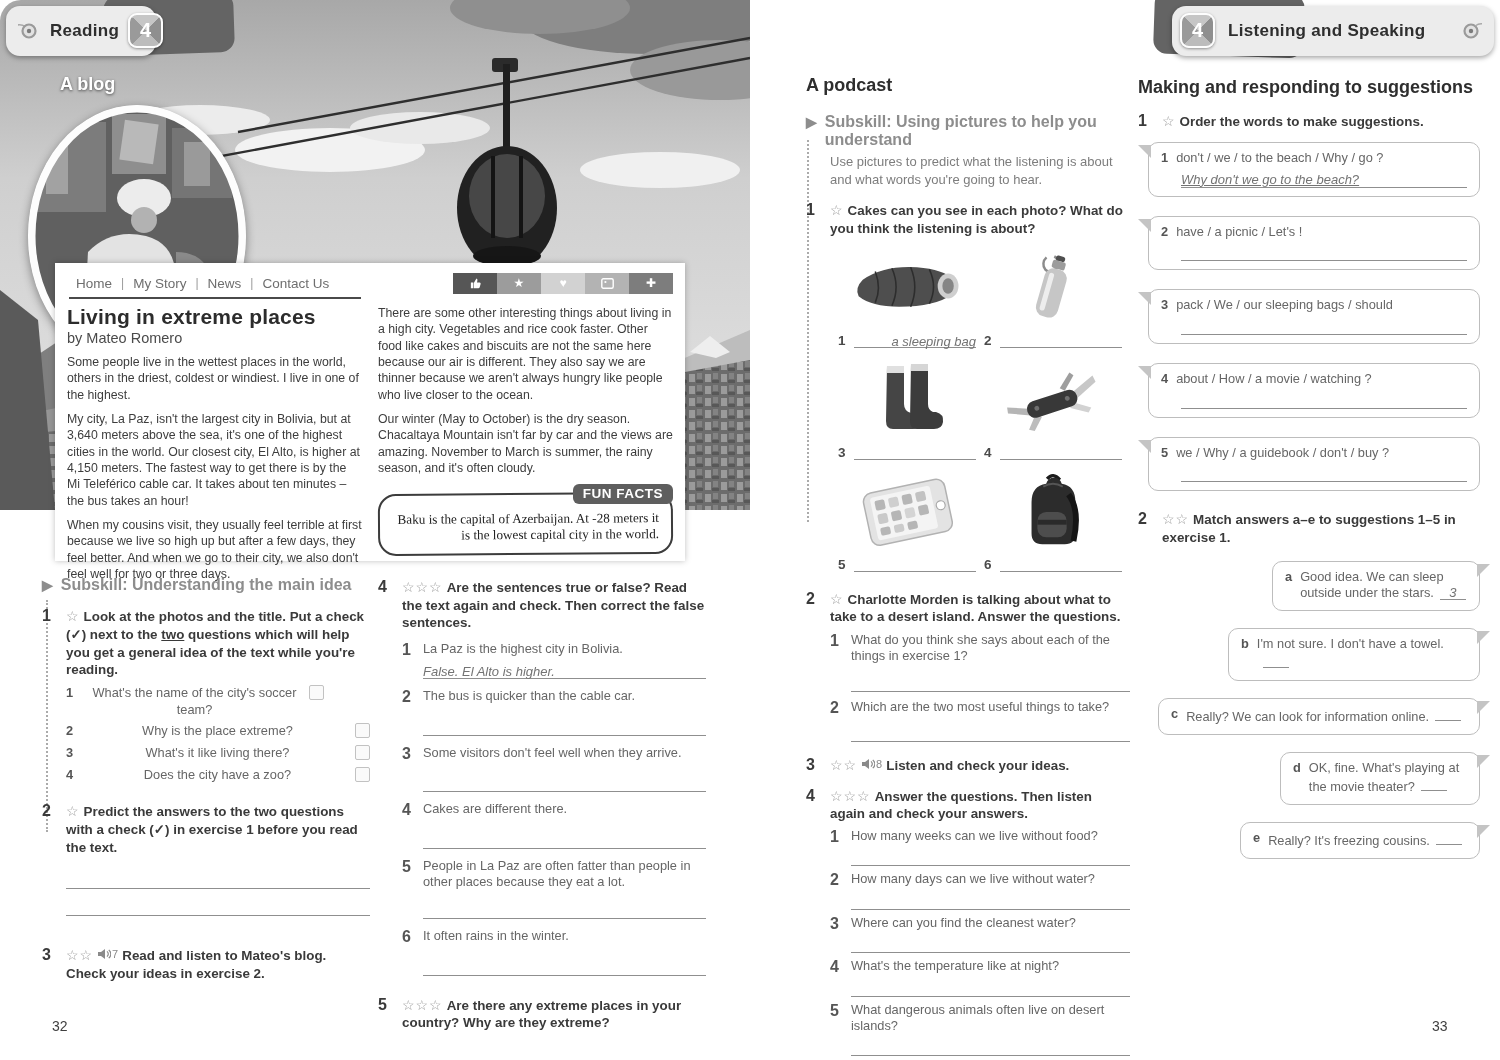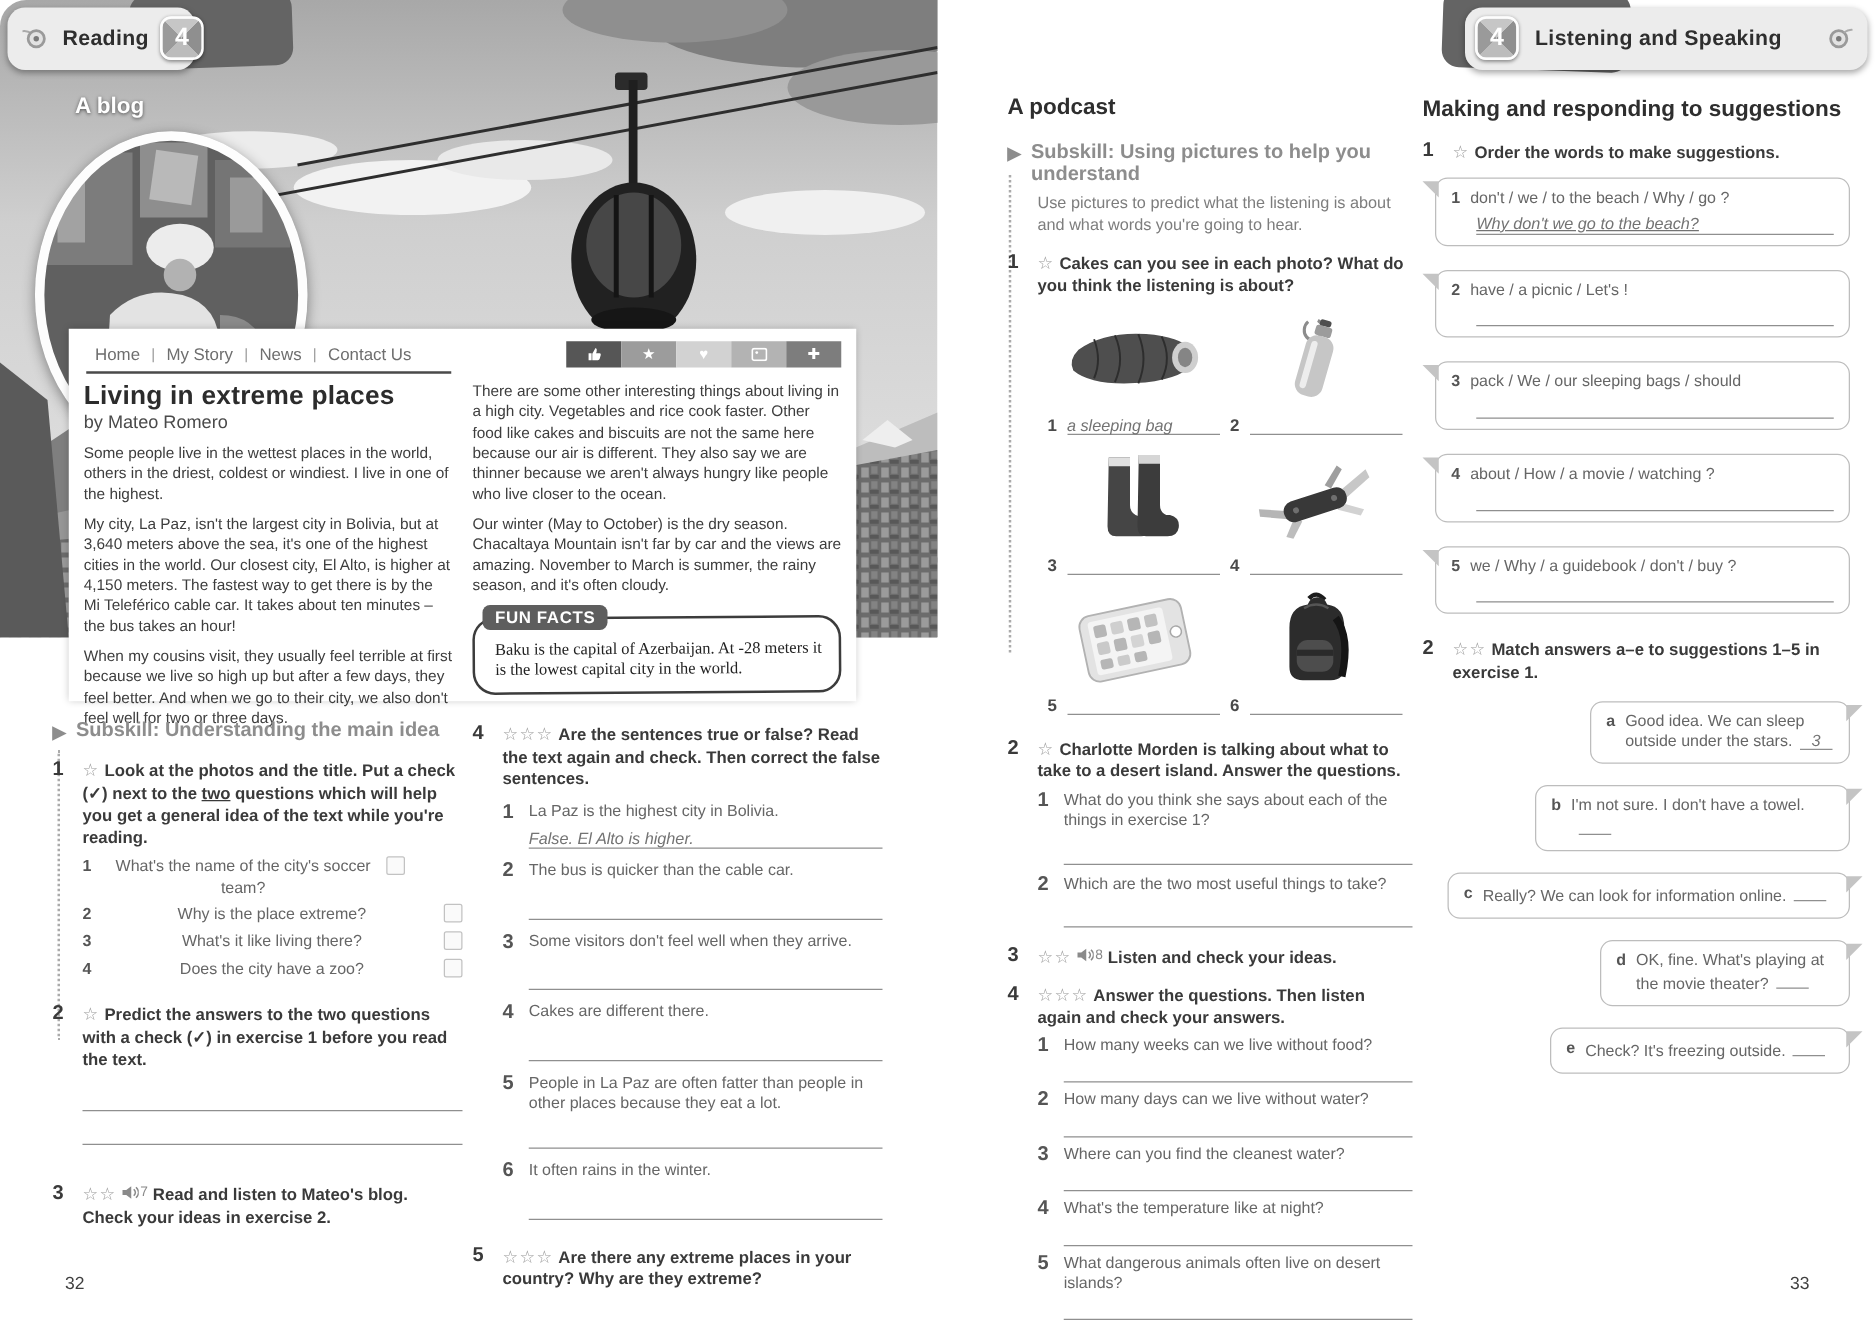--- a/index.html
+++ b/index.html
@@ -39,21 +39,21 @@
   .social { margin-left:auto; display:flex; }
   .social-btn { width:44px; height:21px; display:flex; align-items:center; justify-content:center; color:#fff; font-size:12px; cursor:pointer; }
   .sb-1 { background:#565656; } .sb-2 { background:#9c9c9c; } .sb-3 { background:#d2d2d2; }
   .sb-4 { background:#b3b3b3; } .sb-5 { background:#7d7d7d; }
   .nav-rule { width:292px; border-bottom:2px solid #4a4a4a; margin:2px 0 6px 2px; }
   .blog-cols { display:flex; gap:16px; }
   .bcol { width:50%; }
   .blog-title { font-size:21px; font-weight:bold; color:#2c2c2c; letter-spacing:.2px; }
   .blog-byline { font-size:14.5px; color:#4a4a4a; margin:1px 0 8px 0; }
   .blog-p { font-size:12.3px; line-height:1.33; color:#3d3d3d; margin-bottom:8px; }
-  .funfacts { position:relative; margin-top:4px; }
+  .funfacts { position:relative; margin-top:4px;text-align:right; }
   .ff-label { display:inline-block; position:relative; z-index:2; margin-left:8px; background:#5e5e5e; color:#fff; font-weight:bold; font-size:13.5px; letter-spacing:.5px; padding:2px 10px 3px; border-radius:6px; }
   .ff-box { margin-top:-11px; border:2px solid #3c3c3c; border-radius:18px; padding:16px 12px 10px 16px; font-family:"Liberation Serif", serif; font-size:13.2px; color:#222; transform:rotate(-.4deg); }
 
   
   .colblock { position:absolute; }
   .dotline { position:absolute; width:0; border-left:2px dotted #ababab; }
   .dot-left  { left:46px;  top:600px; height:232px; }
   .dot-right { left:807px; top:140px; height:382px; }
   .subskill-title { display:flex; gap:8px; font-size:16px; font-weight:bold; color:#8d8d8d; line-height:1.15; }
   .subskill-arrow { color:#8d8d8d; font-size:14px; line-height:1.3; }
@@ -77,21 +77,21 @@
   .qa-q { font-size:12.8px; color:#666; line-height:1.28; }
   .qa-line { margin-top:5px; }
   .pagenum { position:absolute; font-size:14px; color:#3f3f3f; }
 
   
   .pgrid { display:flex; flex-wrap:wrap; margin:8px 0 0 8px; }
   .pcell { width:50%; padding:2px 8px 10px 0; }
   .pimg { height:78px; display:flex; align-items:center; justify-content:center; }
   .prow { display:flex; align-items:flex-end; gap:8px; margin-top:6px; }
   .p-num { font-size:13.5px; font-weight:bold; color:#4a4a4a; }
-  .p-line { flex:1; border-bottom:1.3px solid #8f8f8f; height:16px; text-align:left; cursor:text; }
+  .p-line { flex:1; border-bottom:1.3px solid #8f8f8f; height:16px; text-align:right; cursor:text; }
 
   
   .bubble { position:relative; background:#fff; border:1.5px solid #bdbdbd; border-radius:10px; padding:7px 12px 8px; }
   .bubble-l { margin:0 0 19px 10px; }
   .bubble-l::before { content:""; position:absolute; left:-11px; top:2px; width:0; height:0; border-top:13px solid #c4c4c4; border-left:13px solid transparent; }
   .bubble-r { margin-bottom:17px; margin-left:auto; }
   .bubble-r::before { content:""; position:absolute; right:-11px; top:2px; width:0; height:0; border-top:13px solid #c4c4c4; border-right:13px solid transparent; }
   .b-row { display:flex; gap:8px; font-size:12.8px; color:#666; line-height:1.3; }
   .b-num { font-weight:bold; color:#555; flex:0 0 auto; }
   .b-line { border-bottom:1.3px solid #8f8f8f; height:18px; margin:3px 0 0 20px; cursor:text; }
@@ -678,20 +678,20 @@
       </div>
       <div class="bubble bubble-r" style="width:200px;">
         <div class="b-row">
             <span class="b-num">d</span>
             <span class="b-text"><span>OK, fine. What's playing at the movie theater?</span><span class="slot"><span class="hand"></span></span></span>
           </div>
       </div>
       <div class="bubble bubble-r" style="width:240px;">
         <div class="b-row">
             <span class="b-num">e</span>
-            <span class="b-text"><span>Check? It's freezing outside.</span><span class="slot"><span class="hand"></span></span></span>
+            <span class="b-text"><span>Really? It's freezing cousins.</span><span class="slot"><span class="hand"></span></span></span>
           </div>
       </div>
     </div>
   </div>
   <div class="pagenum" style="left:1432px; top:1018px;">33</div>
 
 </div>
 
 </body></html>

